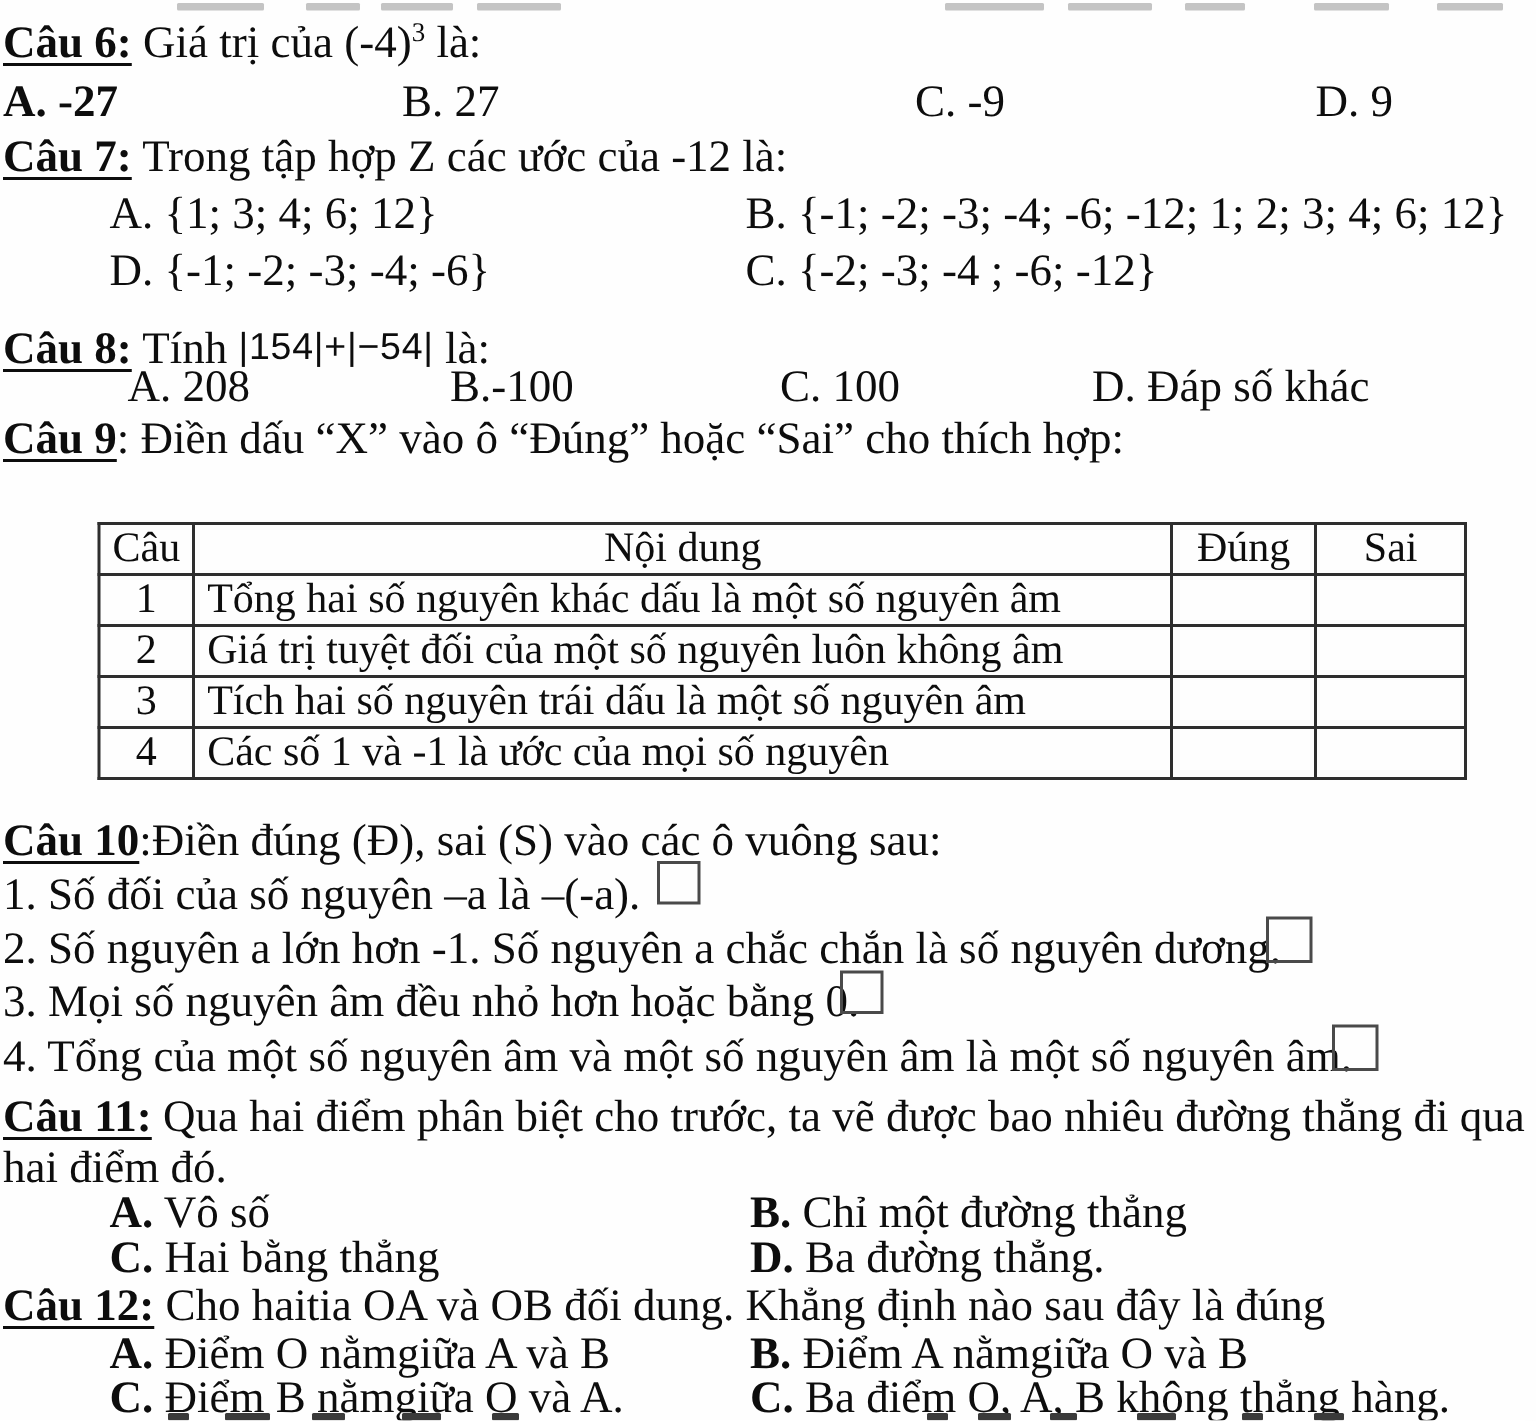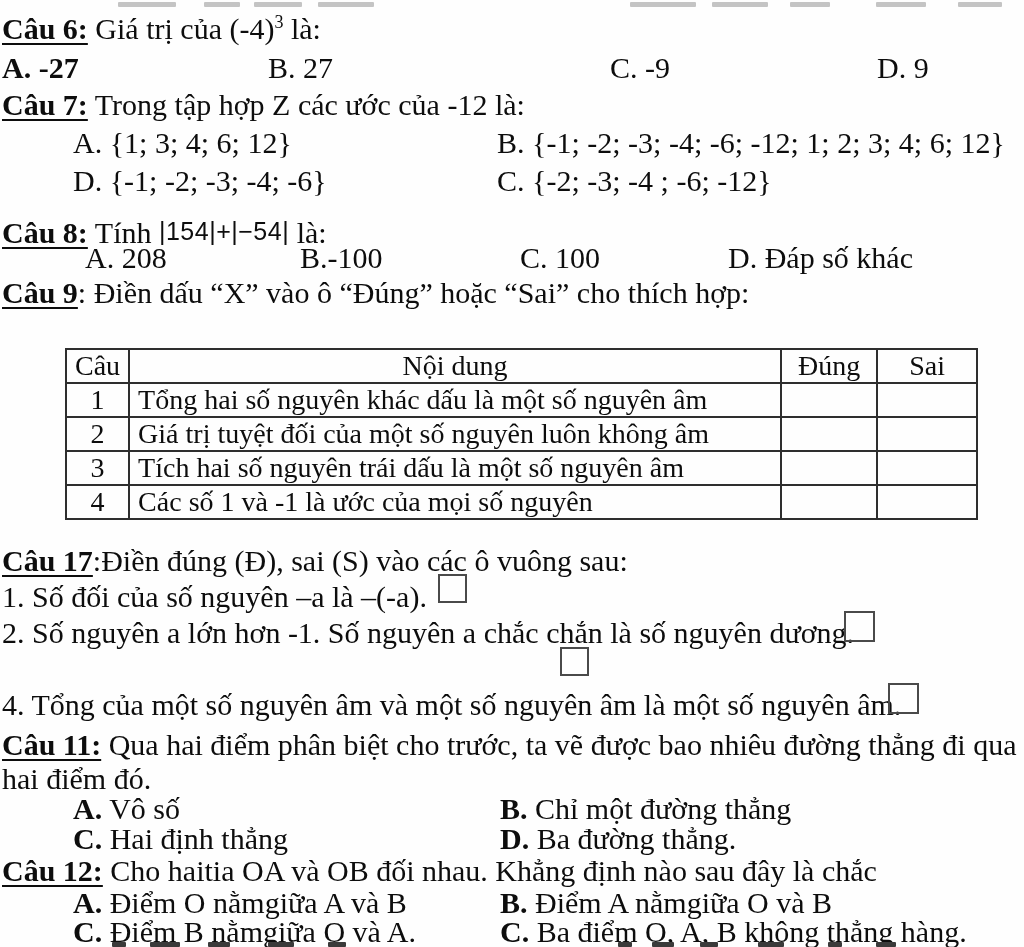--- a/index.html
+++ b/index.html
@@ -141,50 +141,51 @@
     <tr>
       <td class="cell-num">4</td>
       <td class="cell-content">Các số 1 và -1 là ước của mọi số nguyên</td>
       <td></td>
       <td></td>
     </tr>
   </tbody>
     </table>
 
   <div class="line" style="left:2px;top:544px;">
-    <span class="qlabel">Câu 17</span><span>:Điền đúng (Đ), sai (S) vào các ô vuông sau:</span>
+    <span class="qlabel">Câu 10</span><span>:Điền đúng (Đ), sai (S) vào các ô vuông sau:</span>
   </div>
   <div class="line" style="left:2px;top:580px;">1. Số đối của số nguyên –a là –(-a).</div>
   <div class="line" style="left:2px;top:616px;">2. Số nguyên a lớn hơn -1. Số nguyên a chắc chắn là số nguyên dương.</div>
+  <div class="line" style="left:2px;top:651px;">3. Mọi số nguyên âm đều nhỏ hơn hoặc bằng 0.</div>
   <div class="line" style="left:2px;top:688px;">4. Tổng của một số nguyên âm và một số nguyên âm là một số nguyên âm.</div>
 
   <button class="cb" style="left:438px;top:574px;width:29px;height:29px;"></button>
   <button class="cb" style="left:844px;top:611px;width:31px;height:31px;"></button>
   <button class="cb" style="left:560px;top:647px;width:29px;height:29px;"></button>
   <button class="cb" style="left:888px;top:683px;width:31px;height:31px;"></button>
 
   <div class="line" style="left:2px;top:728px;">
     <span class="qlabel">Câu 11:</span><span> Qua  hai điểm phân biệt cho trước, ta vẽ được bao nhiêu đường thẳng đi  qua</span>
   </div>
   <div class="line" style="left:2px;top:762px;">hai điểm đó.</div>
   <div class="line" style="left:73px;top:792px;">
     <span class="bk">A.</span><span> Vô số</span>
   </div>
   <div class="line" style="left:500px;top:792px;">
     <span class="bk">B.</span><span> Chỉ một đường thẳng</span>
   </div>
   <div class="line" style="left:73px;top:822px;">
-    <span class="bk">C.</span><span> Hai định thẳng</span>
+    <span class="bk">C.</span><span> Hai bằng thẳng</span>
   </div>
   <div class="line" style="left:500px;top:822px;">
     <span class="bk">D.</span><span> Ba đường thẳng.</span>
   </div>
 
   <div class="line" style="left:2px;top:854px;">
-    <span class="qlabel">Câu 12:</span><span class="qlabel-nb" style="font-weight:normal"> Cho haitia OA và OB đối nhau. Khẳng định nào sau đây là chắc</span>
+    <span class="qlabel">Câu 12:</span><span class="qlabel-nb" style="font-weight:normal"> Cho haitia OA và OB đối dung. Khẳng định nào sau đây là đúng</span>
   </div>
   <div class="line" style="left:73px;top:886px;">
     <span class="bk">A.</span><span> Điểm O nằmgiữa A và B</span>
   </div>
   <div class="line" style="left:500px;top:886px;">
     <span class="bk">B.</span><span> Điểm A nằmgiữa O và B</span>
   </div>
   <div class="line" style="left:73px;top:915px;">
     <span class="bk">C.</span><span> Điểm B nằmgiữa O và A.</span>
   </div>

